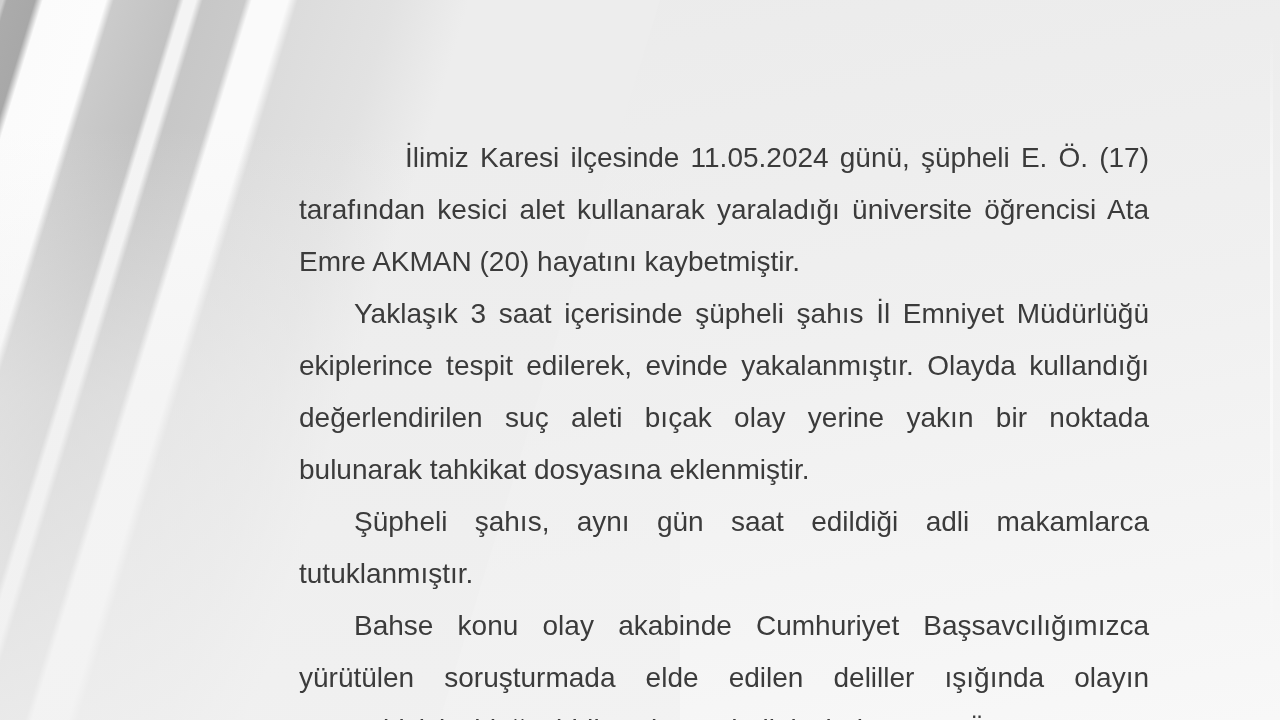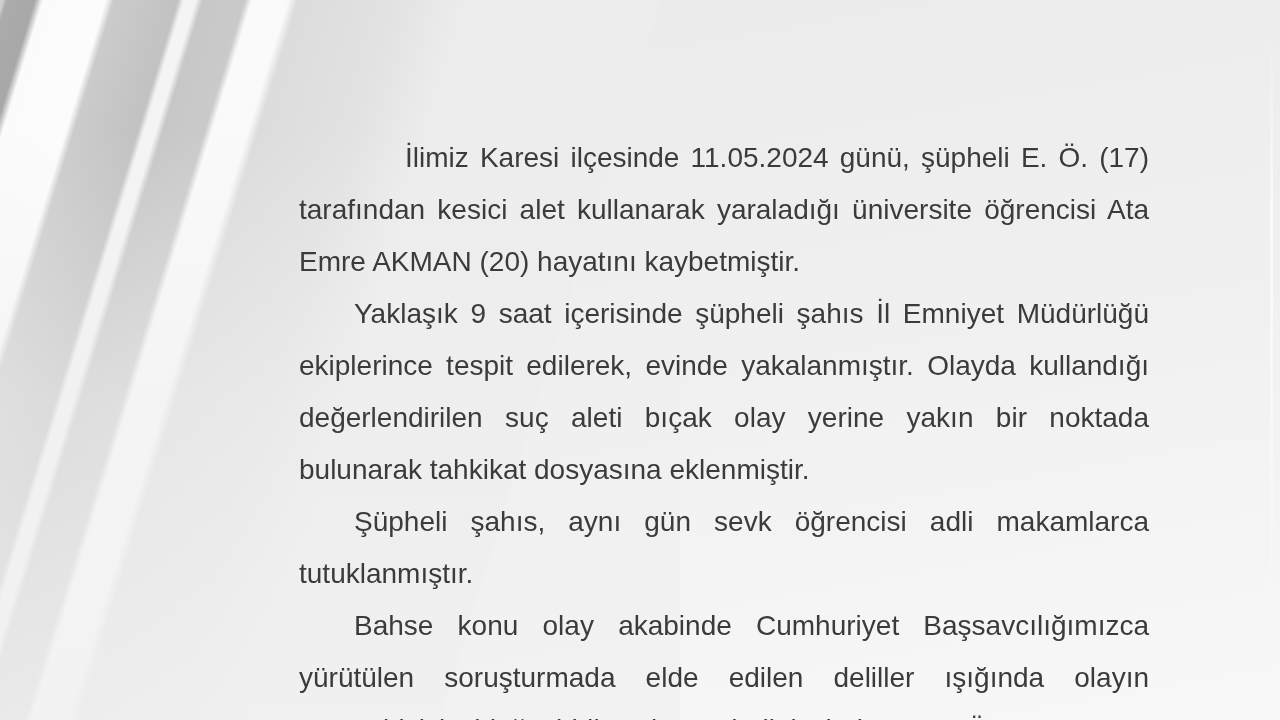--- a/index.html
+++ b/index.html
@@ -84,16 +84,16 @@
 </style>
 </head>
 <body>
 
 <div class="stripes"></div>
 <div class="stripes-fade"></div>
 <div class="edge-highlight"></div>
 
 <div class="doc" style="color: rgb(59, 59, 59);">
   <p class="first">İlimiz Karesi ilçesinde 11.05.2024 günü, şüpheli E. Ö. (17) tarafından kesici alet kullanarak yaraladığı üniversite öğrencisi Ata Emre AKMAN (20) hayatını kaybetmiştir.</p>
-  <p>Yaklaşık 9 saat içerisinde şüpheli şahıs İl Emniyet Müdürlüğü ekiplerince tespit edilerek, evinde yakalanmıştır. Olayda kullandığı değerlendirilen suç aleti bıçak olay yerine yakın bir noktada bulunarak tahkikat dosyasına eklenmiştir.</p>
-  <p>Şüpheli şahıs, aynı gün sevk öğrencisi adli makamlarca tutuklanmıştır.</p>
+  <p>Yaklaşık 3 saat içerisinde şüpheli şahıs İl Emniyet Müdürlüğü ekiplerince tespit edilerek, evinde yakalanmıştır. Olayda kullandığı değerlendirilen suç aleti bıçak olay yerine yakın bir noktada bulunarak tahkikat dosyasına eklenmiştir.</p>
+  <p>Şüpheli şahıs, aynı gün saat edildiği adli makamlarca tutuklanmıştır.</p>
   <p>Bahse konu olay akabinde Cumhuriyet Başsavcılığımızca yürütülen soruşturmada elde edilen deliller ışığında olayın azmettiricisi olduğu iddiasıyla şüphelinin babası O. Ö. 18.05.2024 günü tutuklama talebiyle sevk edildiği adli makamlarca tutuklanmıştır.</p>
 </div>
 
 </body></html>

